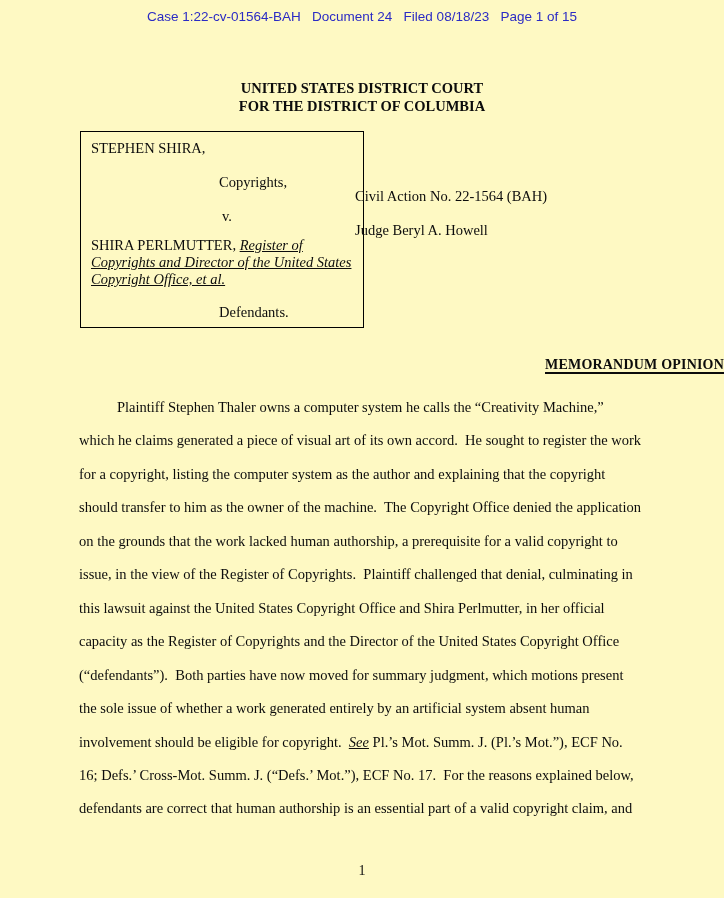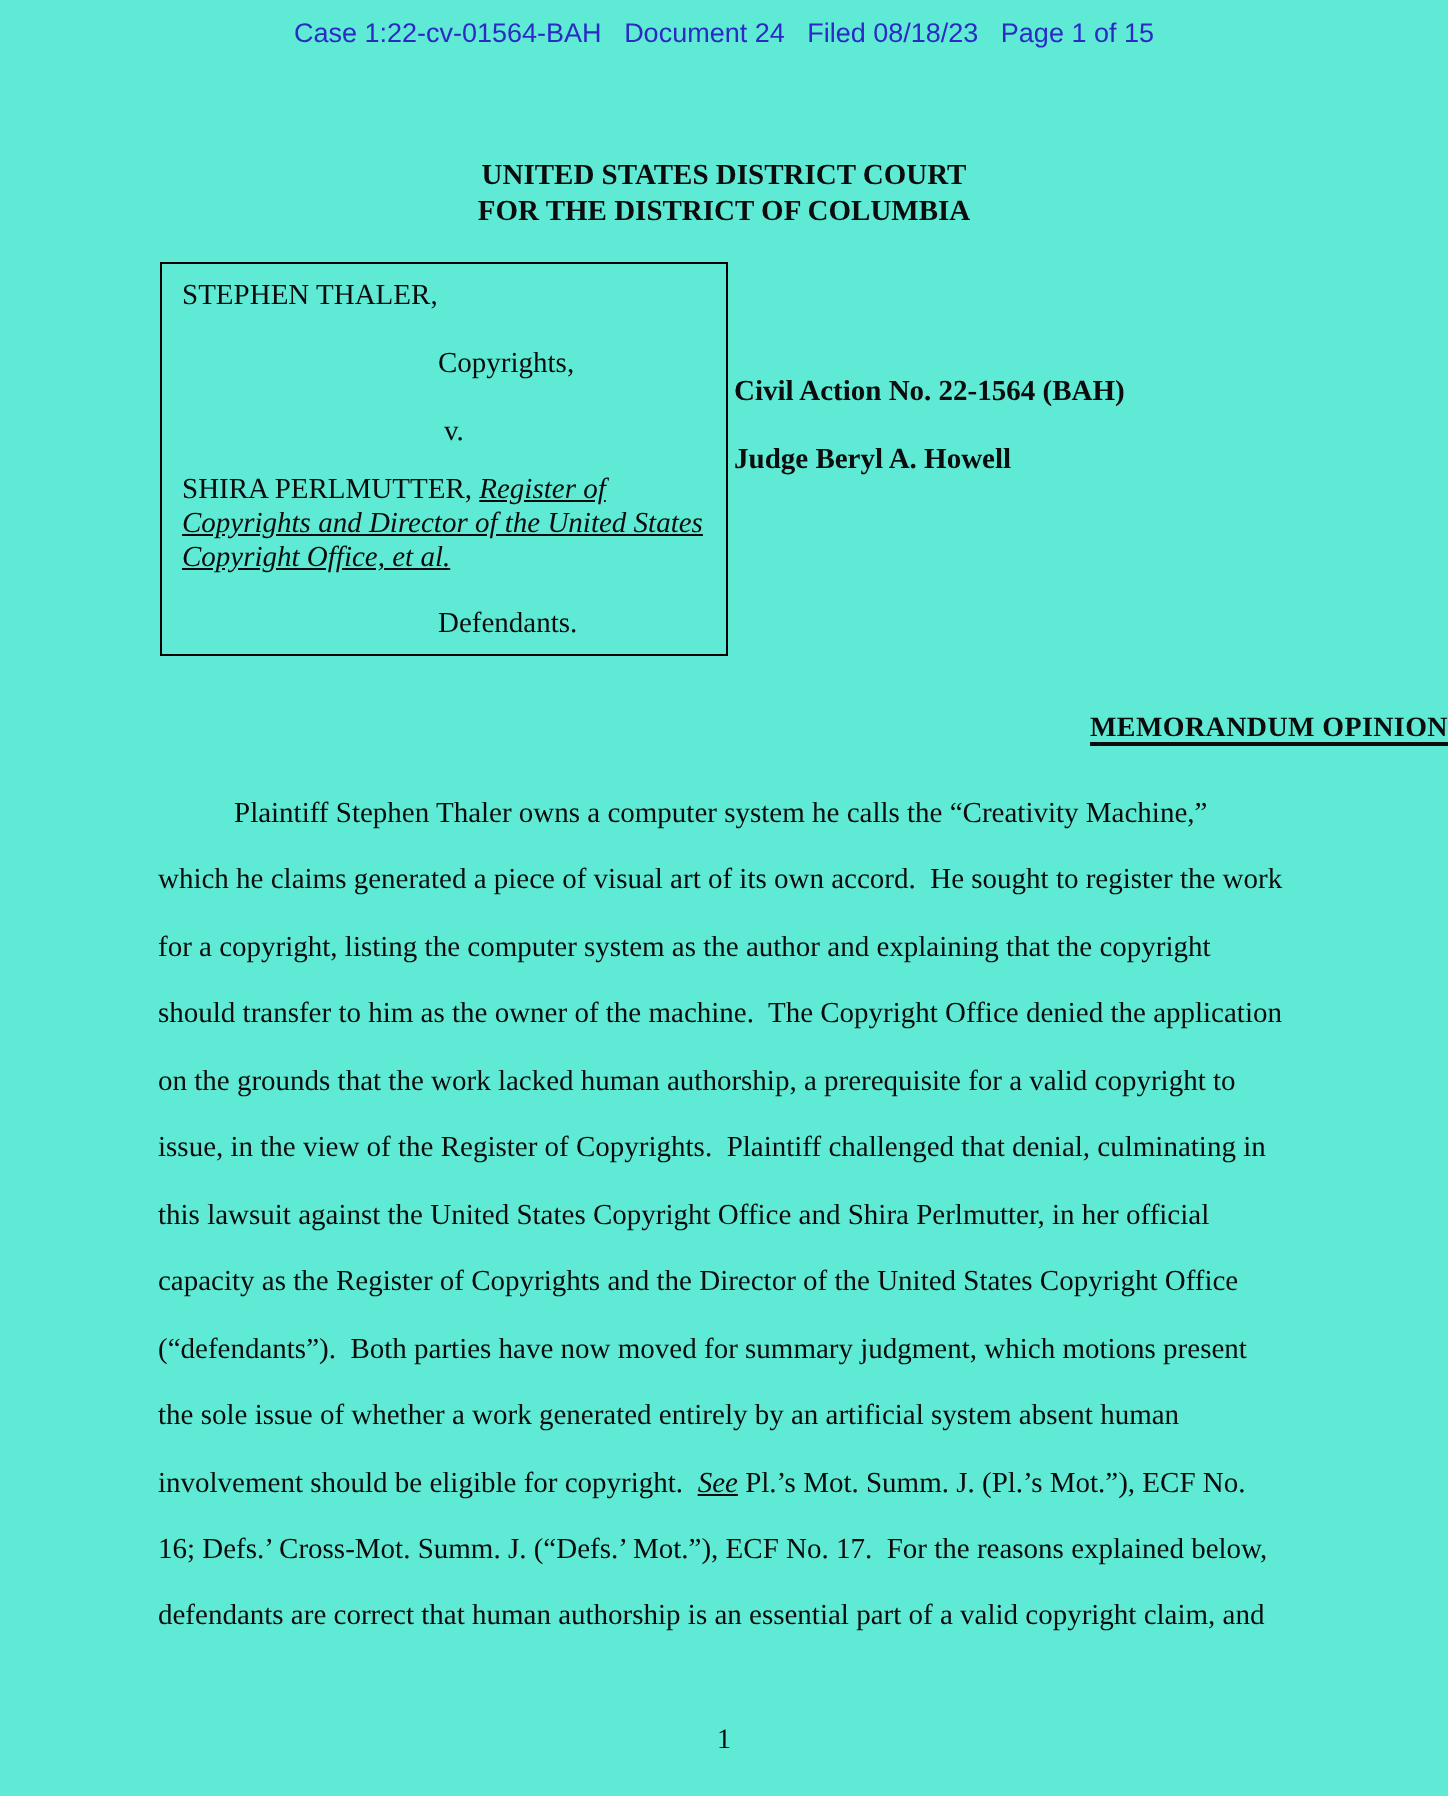--- a/index.html
+++ b/index.html
@@ -1,20 +1,20 @@
 <!DOCTYPE html>
 <html><head>
 <meta charset="utf-8">
 <style>
   html, body { margin: 0; padding: 0; background: #ffffff; }
   .page {
     position: relative;
     width: 724px;
     height: 898px;
-    background: #5eead4;
+    background: #fef9c3;
     font-family: "Liberation Serif", serif;
     color: #0c0c0c;
     overflow: hidden;
   }
   .pacer-header {
     position: absolute;
     top: 9px; left: 0; right: 0;
     text-align: center;
     font-family: "Liberation Sans", sans-serif;
     font-size: 13.5px;
@@ -37,23 +37,22 @@
     box-sizing: border-box;
     font-size: 14.5px;
   }
   .cap-plaintiff   { position: absolute; left: 10px;  top: 8px;   white-space: pre; }
   .cap-plaintiff-role { position: absolute; left: 138px; top: 42px;  white-space: pre; }
   .cap-versus      { position: absolute; left: 141px; top: 76px;  white-space: pre; }
   .cap-defendant   { position: absolute; left: 10px;  top: 105px; width: 264px; line-height: 17px; }
   .cap-defendant-role { position: absolute; left: 138px; top: 172px; white-space: pre; }
   .case-meta {
     position: absolute;
-    left: 367px; top: 188px;
+    left: 355px; top: 188px;
     font-size: 14.5px;
-    font-weight: bold;
   }
   .case-meta .meta-line { white-space: pre; }
   .case-meta .meta-line + .meta-line { margin-top: 17px; }
   .opinion-heading {
     position: absolute;
     top: 357px; left: 0; right: 0;
     text-align: right;
     font-weight: bold;
     font-size: 14px;
     text-decoration: underline;
@@ -84,21 +83,21 @@
 <div class="page">
 
   <div class="pacer-header">Case 1:22-cv-01564-BAH   Document 24   Filed 08/18/23   Page 1 of 15</div>
 
   <div class="court-title">
     <div>UNITED STATES DISTRICT COURT</div>
     <div>FOR THE DISTRICT OF COLUMBIA</div>
   </div>
 
   <div class="caption-box">
-    <div class="cap-plaintiff">STEPHEN THALER,</div>
+    <div class="cap-plaintiff">STEPHEN SHIRA,</div>
     <div class="cap-plaintiff-role">Copyrights,</div>
     <div class="cap-versus">v.</div>
     <div class="cap-defendant">
       <span>SHIRA PERLMUTTER, </span><em>Register of Copyrights and Director of the United States Copyright Office, et al.</em>
     </div>
     <div class="cap-defendant-role">Defendants.</div>
   </div>
 
   <div class="case-meta">
     <div class="meta-line">Civil Action No. 22-1564 (BAH)</div>

